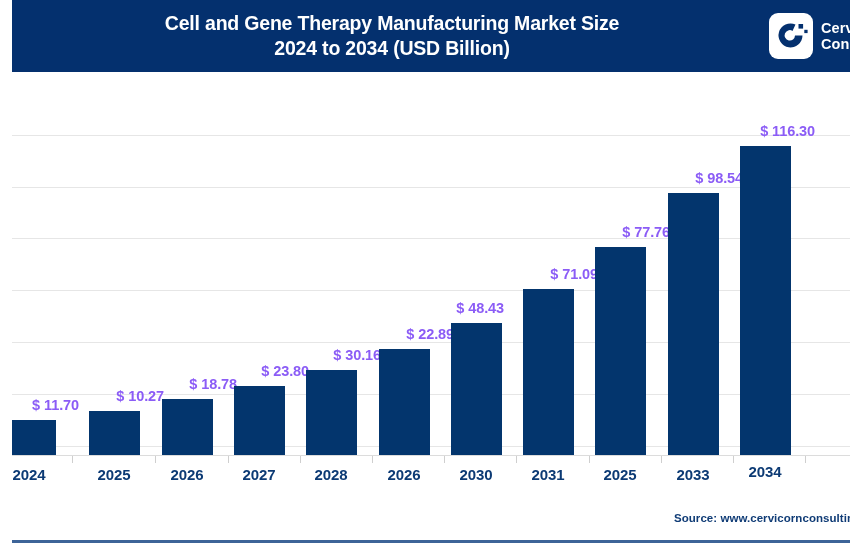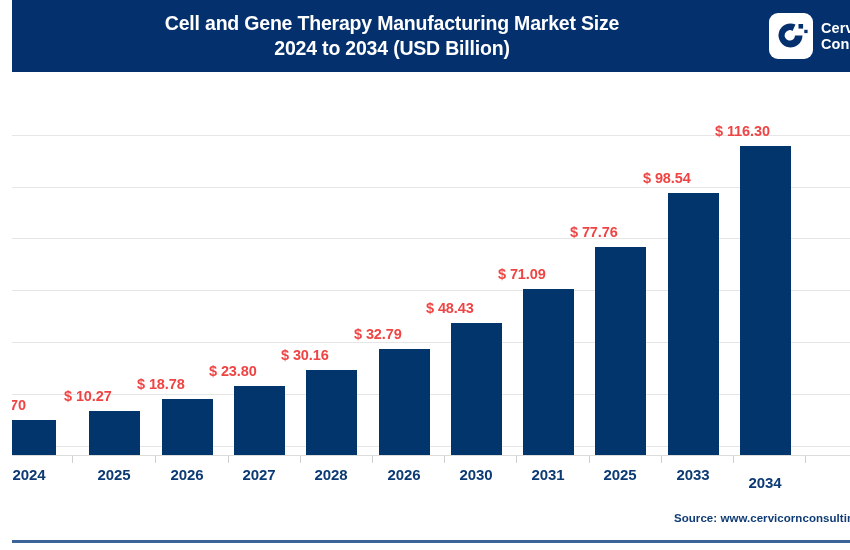--- a/index.html
+++ b/index.html
@@ -105,25 +105,25 @@
     width: 1px;
     height: 7px;
     background: #cfcfcf;
   }
   .bar {
     position: absolute;
     background: #03356d;
   }
   .bar-value {
     position: absolute;
-    color: #ef4444;
+    color: #8b5cf6;
     font-size: 14.5px;
     font-weight: bold;
     white-space: nowrap;
-    text-align: left;
+    text-align: right;
     letter-spacing: -0.1px;
   }
   .cat-label {
     position: absolute;
     color: #0c3a74;
     font-size: 15px;
     font-weight: bold;
     white-space: nowrap;
     text-align: center;
     letter-spacing: -0.1px;
@@ -208,40 +208,40 @@
 
     <div class="bar" style="left:222px;top:314px;width:51px;height:69px"></div>
     <div class="bar-value" style="left:197px;top:291px;width:100px">$ 23.80</div>
     <div class="cat-label" style="left:197px;top:394px;width:100px">2027</div>
 
     <div class="bar" style="left:294px;top:298px;width:51px;height:85px"></div>
     <div class="bar-value" style="left:269px;top:275px;width:100px">$ 30.16</div>
     <div class="cat-label" style="left:269px;top:394px;width:100px">2028</div>
 
     <div class="bar" style="left:367px;top:277px;width:51px;height:106px"></div>
-    <div class="bar-value" style="left:342px;top:254px;width:100px">$ 32.79</div>
+    <div class="bar-value" style="left:342px;top:254px;width:100px">$ 22.89</div>
     <div class="cat-label" style="left:342px;top:394px;width:100px">2026</div>
 
     <div class="bar" style="left:439px;top:251px;width:51px;height:132px"></div>
-    <div class="bar-value" style="left:414px;top:228px;width:100px">$ 48.43</div>
+    <div class="bar-value" style="left:392px;top:228px;width:100px">$ 48.43</div>
     <div class="cat-label" style="left:414px;top:394px;width:100px">2030</div>
 
     <div class="bar" style="left:511px;top:217px;width:51px;height:166px"></div>
     <div class="bar-value" style="left:486px;top:194px;width:100px">$ 71.09</div>
     <div class="cat-label" style="left:486px;top:394px;width:100px">2031</div>
 
     <div class="bar" style="left:583px;top:175px;width:51px;height:208px"></div>
     <div class="bar-value" style="left:558px;top:152px;width:100px">$ 77.76</div>
     <div class="cat-label" style="left:558px;top:394px;width:100px">2025</div>
 
     <div class="bar" style="left:656px;top:121px;width:51px;height:262px"></div>
     <div class="bar-value" style="left:631px;top:98px;width:100px">$ 98.54</div>
     <div class="cat-label" style="left:631px;top:394px;width:100px">2033</div>
 
     <div class="bar" style="left:728px;top:74px;width:51px;height:309px"></div>
     <div class="bar-value" style="left:703px;top:51px;width:100px">$ 116.30</div>
-    <div class="cat-label" style="left:703px;top:402px;width:100px">2034</div>
+    <div class="cat-label" style="left:703px;top:391px;width:100px">2034</div>
   </div>
 
   <div class="source-text">Source: www.cervicornconsulting.com</div>
   <div class="footer-rule"></div>
 
 </div>
 
 </body></html>

